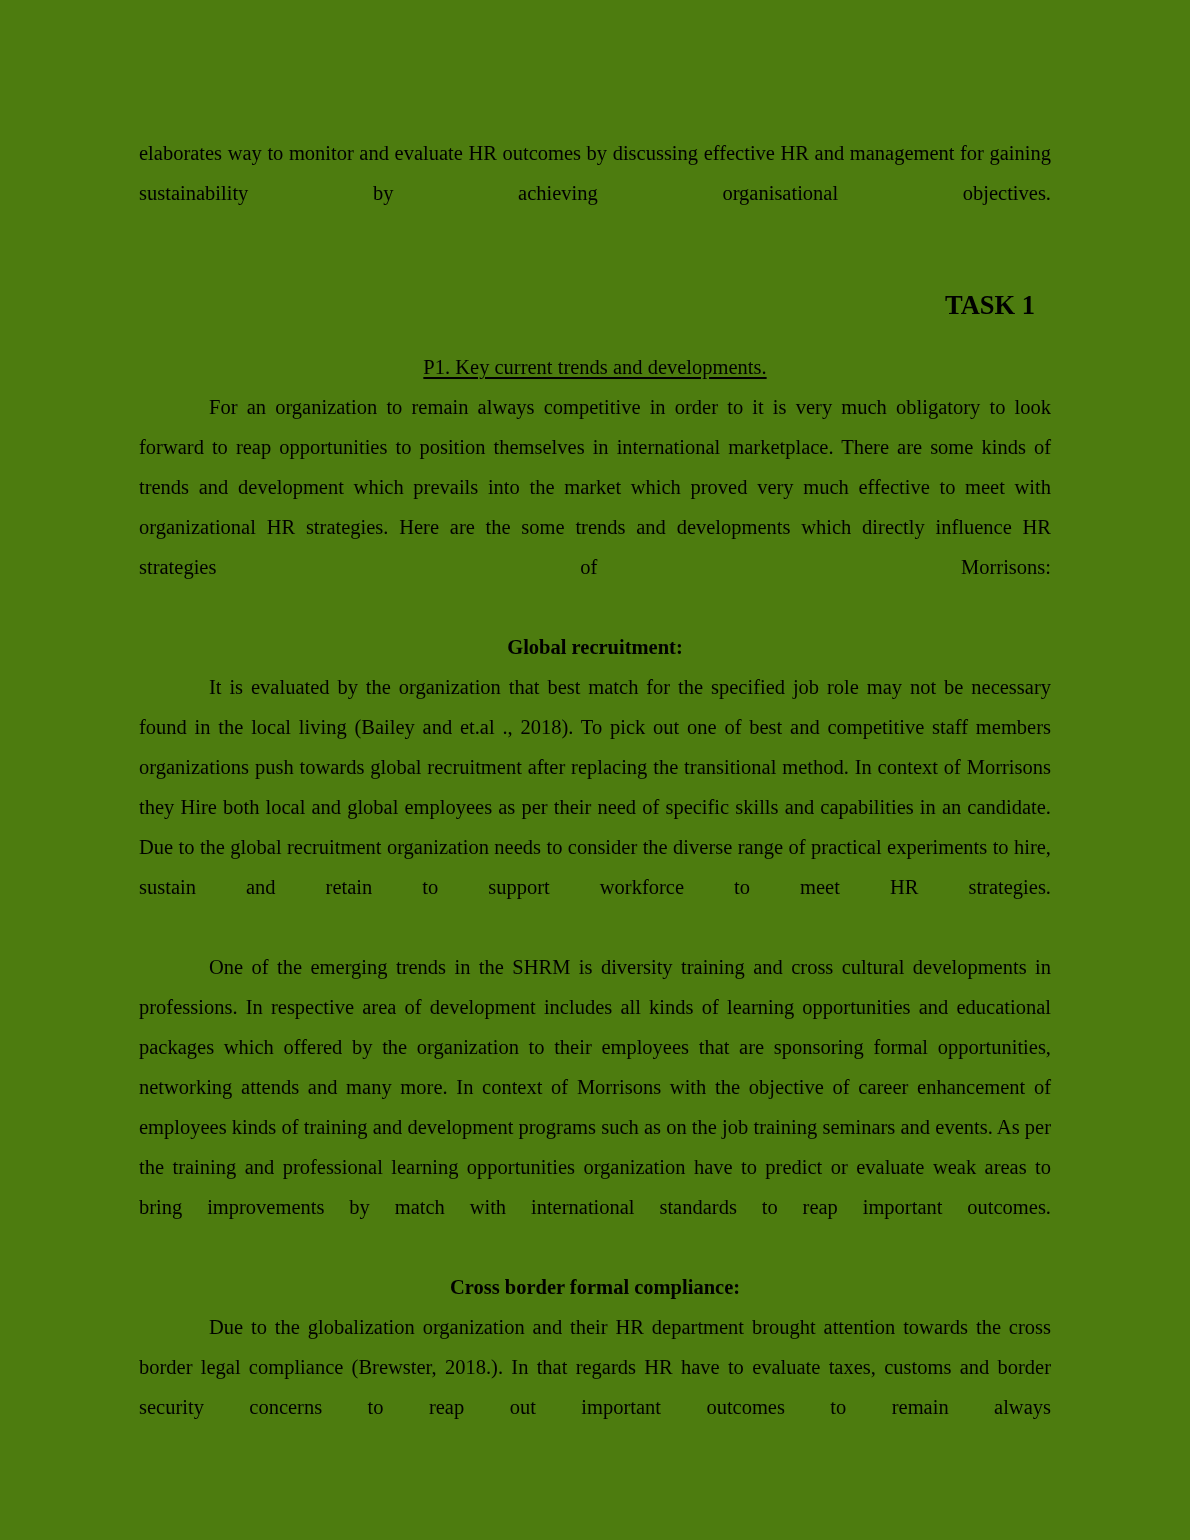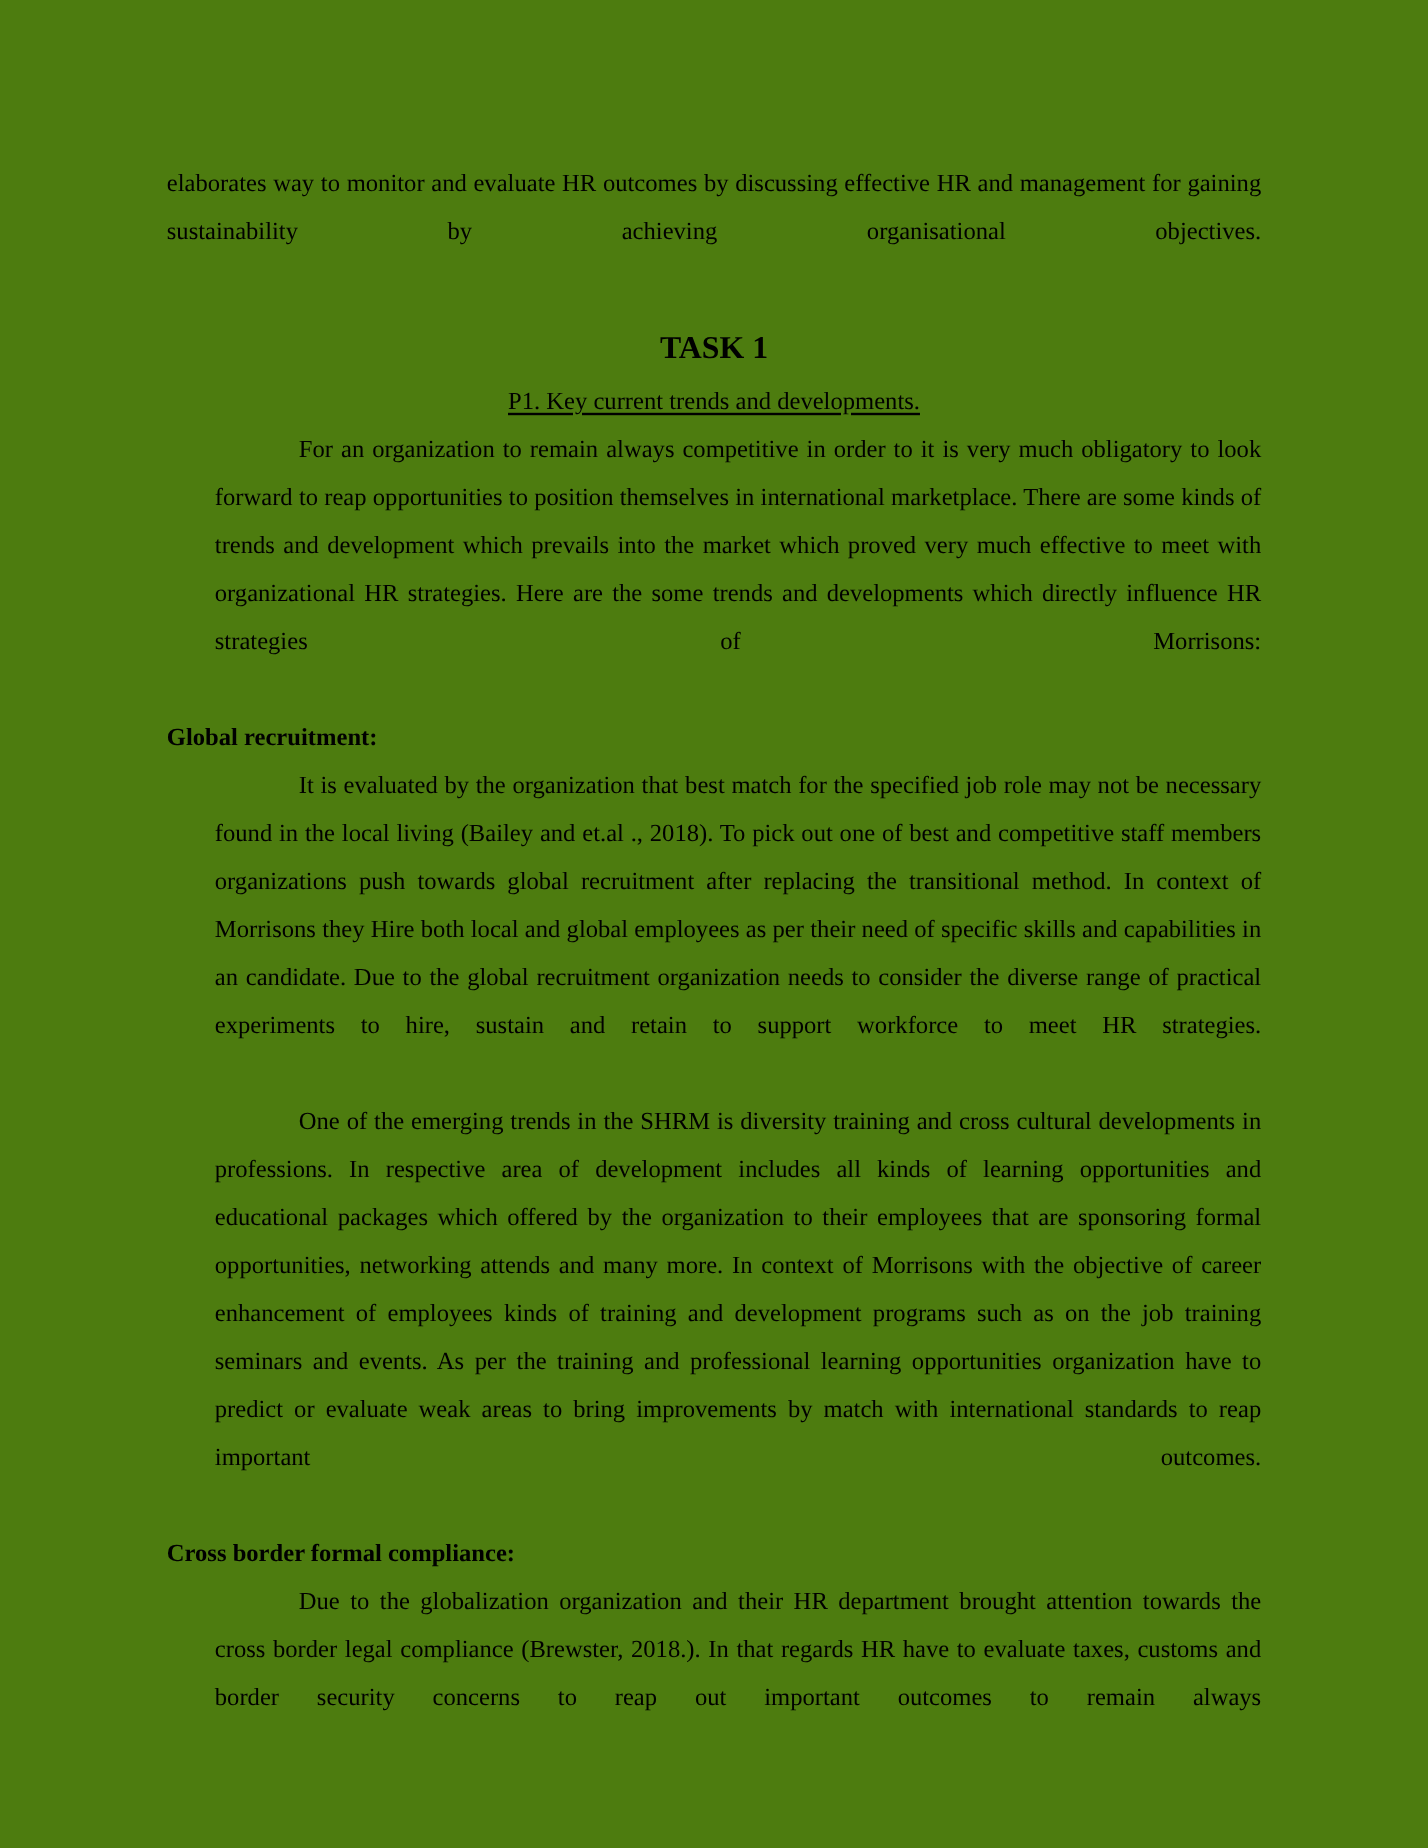--- a/index.html
+++ b/index.html
@@ -28,48 +28,47 @@
   .para {
     font-size: 20.5px;
     line-height: 40px;
     text-align: justify;
     text-justify: inter-word;
     margin: 0;
     hyphens: none;
   }
   .para.indent {
     text-indent: 70px;
-    margin-left: 40px;
   }
   .task-heading {
     font-size: 26.5px;
     font-weight: bold;
     line-height: 40px;
-    margin: 0;
+    margin: 16px;
     padding-top: 16px;
     padding-bottom: 6px;
-    text-align: center;
+    text-align: right;
   }
   .section-heading {
     font-size: 20.5px;
     line-height: 40px;
     margin: 0;
     text-align: center;
     font-weight: normal;
   }
   .section-heading .u {
     text-decoration: underline;
     text-underline-offset: 3px;
   }
   .sub-heading {
     font-size: 20.5px;
     line-height: 40px;
     font-weight: bold;
     margin: 0;
-    text-align: left;
+    text-align: center;
   }
   
   .para::after {
     content: "";
     display: inline-block;
     width: 100%;
   }
 </style>
 </head>
 <body>

